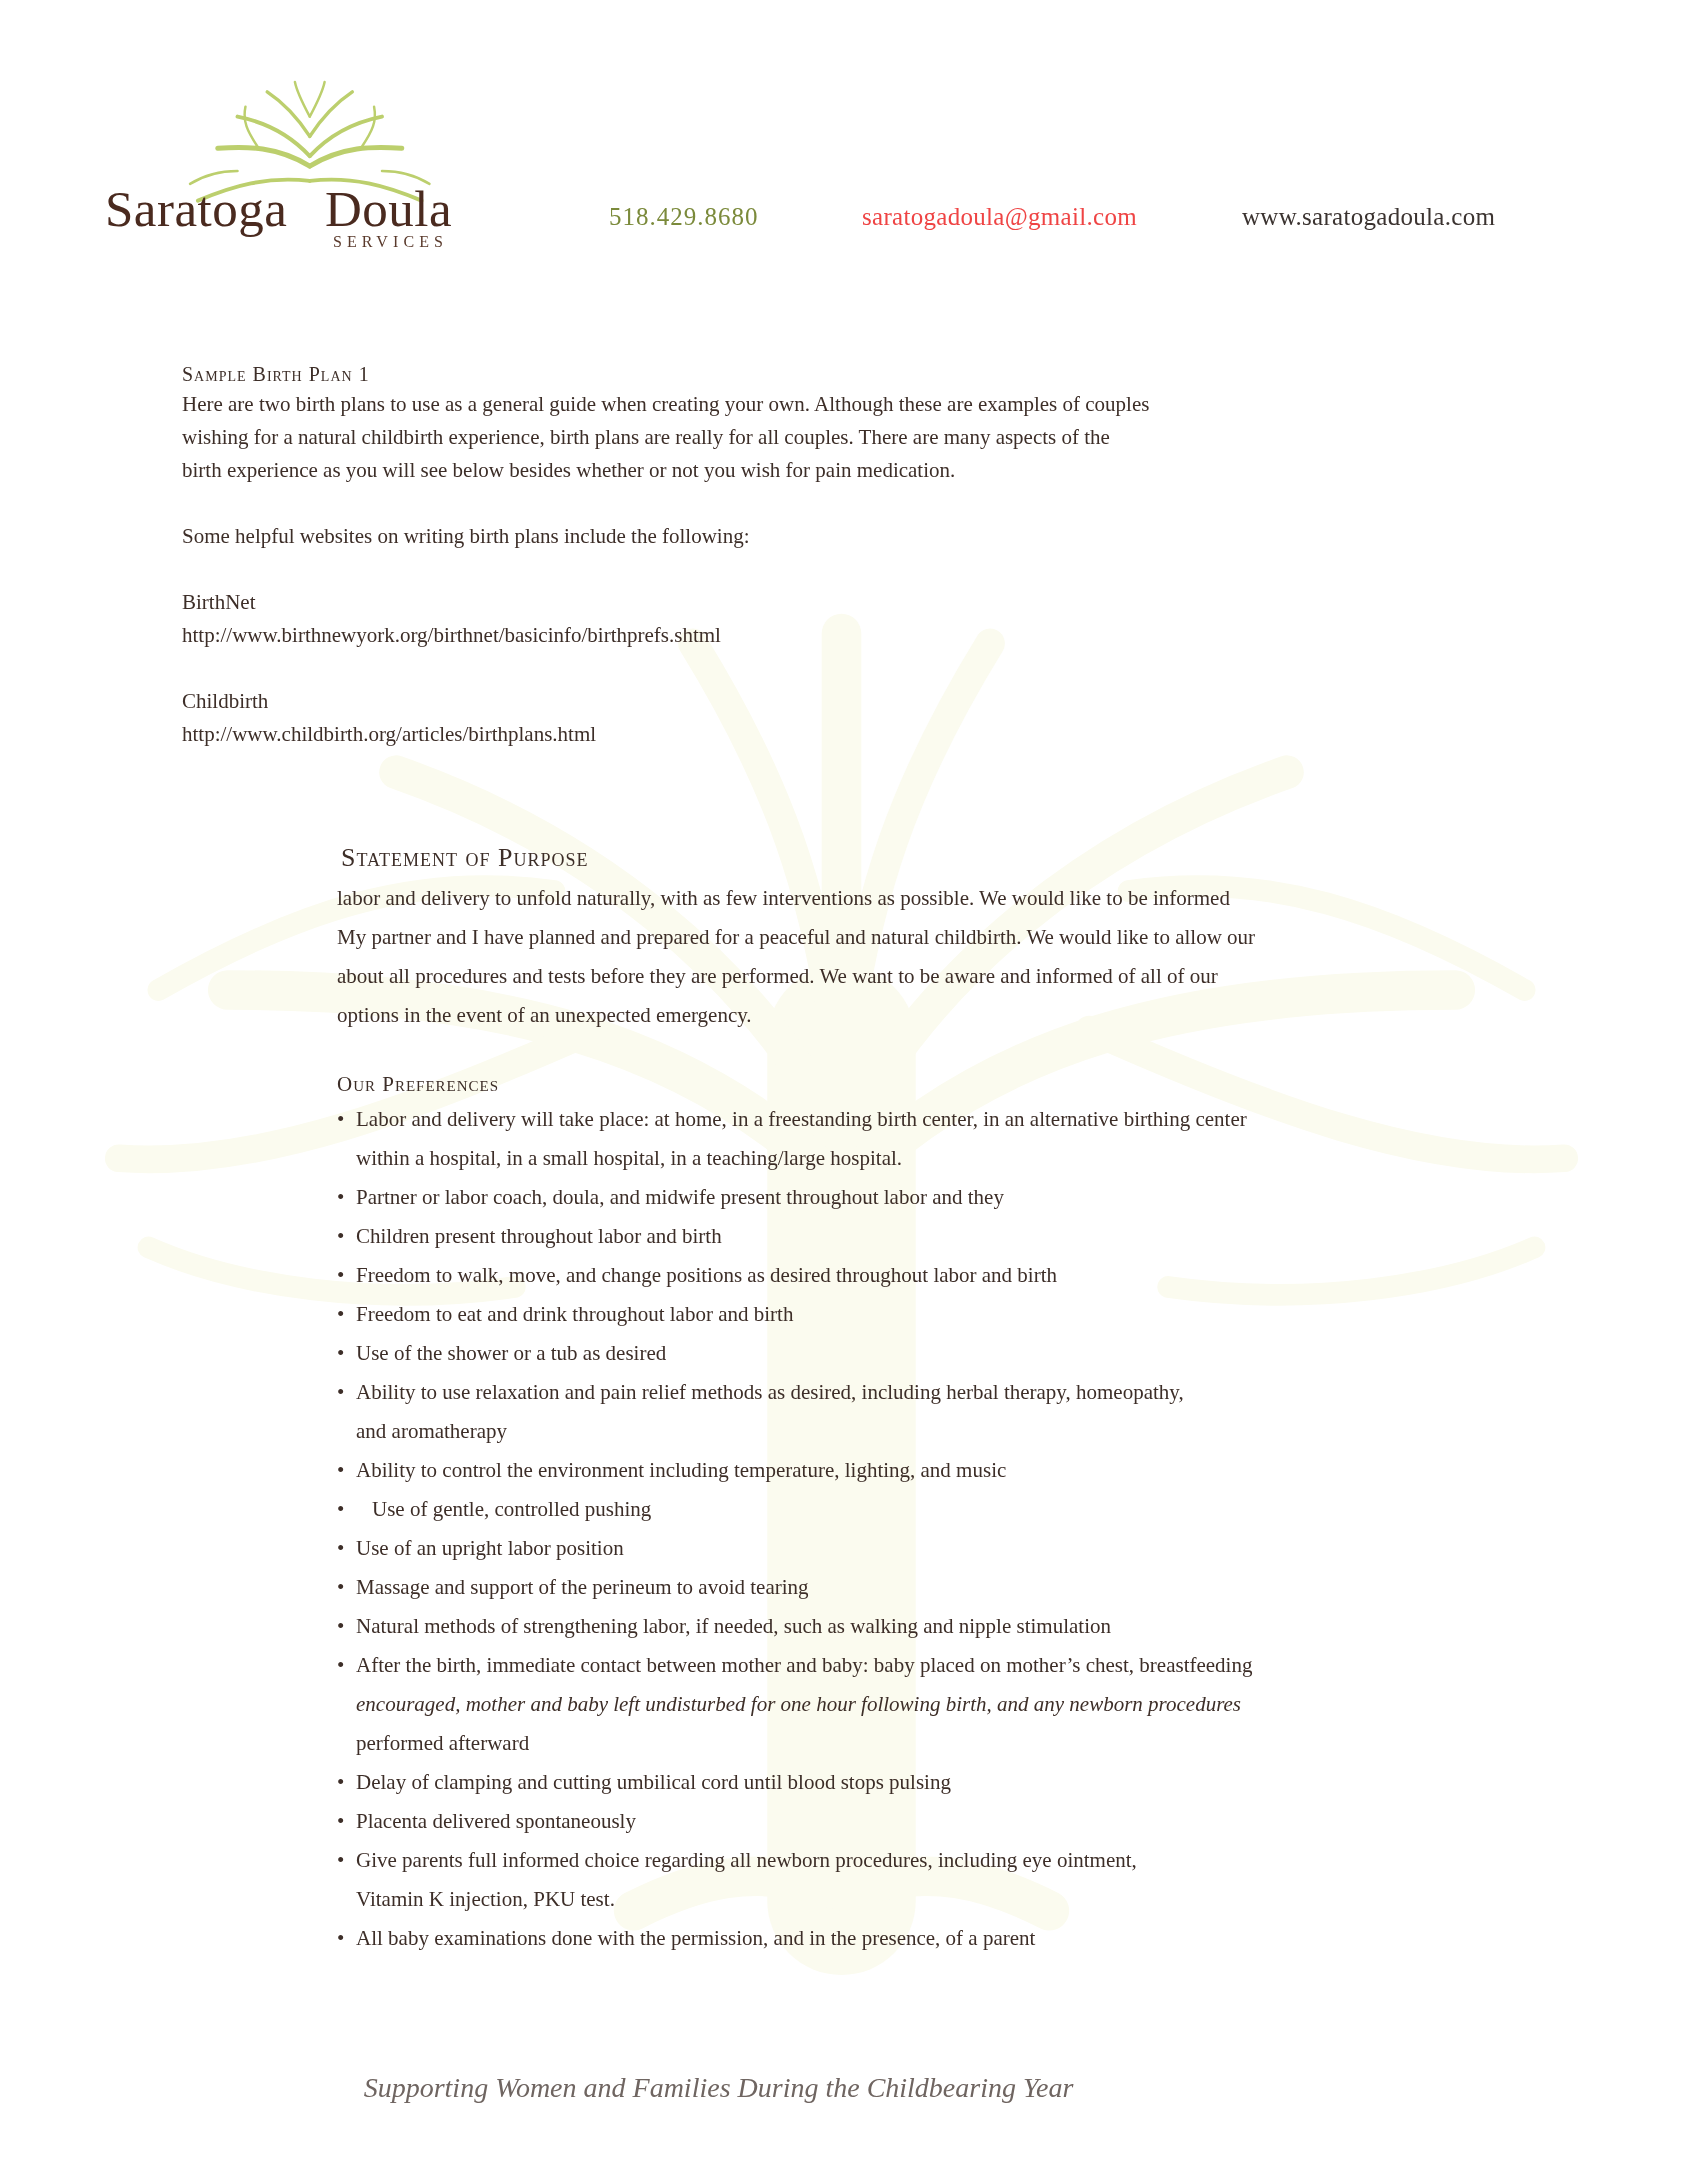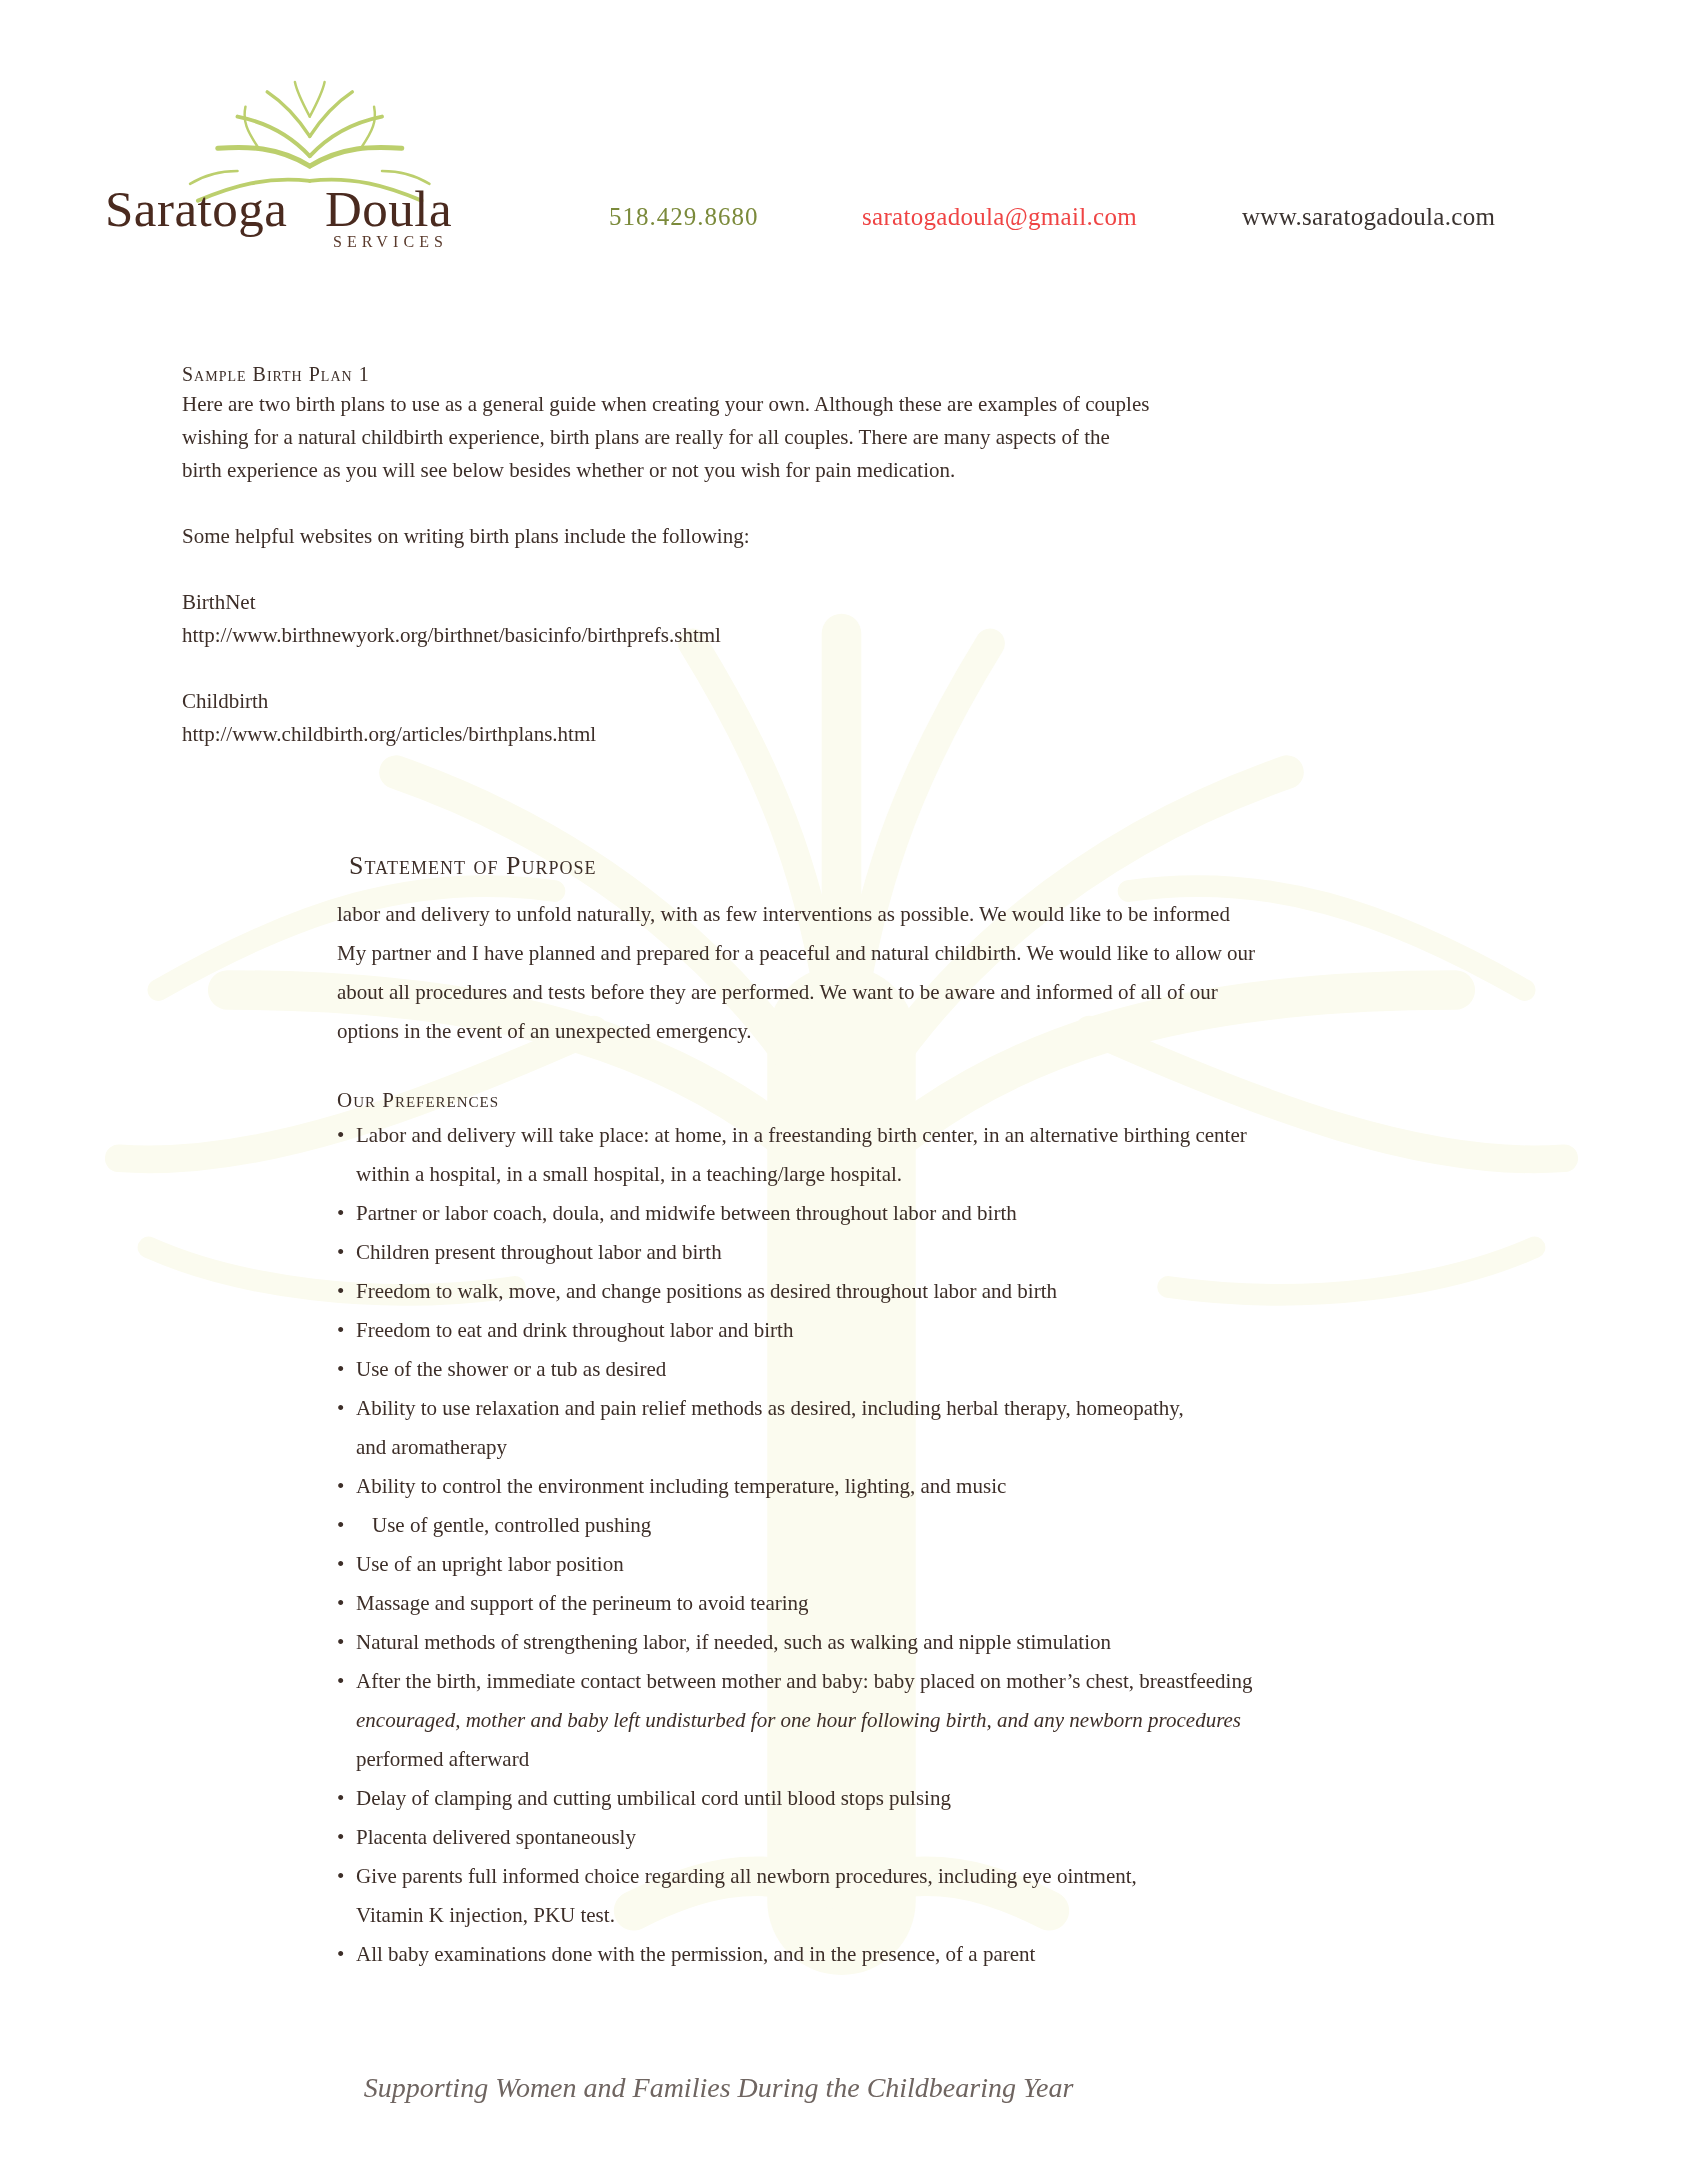--- a/index.html
+++ b/index.html
@@ -28,21 +28,21 @@
   
   .intro { position: absolute; left: 182px; top: 360px; width: 1247px; z-index: 2; font-size: 21px; line-height: 33px; }
   .smallcaps { font-variant: small-caps; letter-spacing: 1px; }
   .intro h1 { margin: 0; font-weight: normal; font-size: 20px; line-height: 28px; }
   .intro p { margin: 0; }
   .gap-33 { height: 33px; }
   .intro .link { color: #3d2e28; text-decoration: none; display: block; }
 
   
   .plan { position: absolute; left: 337px; top: 837px; width: 1208px; z-index: 2; font-size: 21px; line-height: 39px; }
-  .plan h2 { margin: 12px; font-weight: normal; font-size: 26px; line-height: 34px; }
+  .plan h2 { margin: 4px; font-weight: normal; font-size: 26px; line-height: 34px; }
   .plan h3 { margin: 0; font-weight: normal; font-size: 21px; line-height: 32px; }
   .plan p { margin: 0; }
   .plan .gap { height: 39px; }
   .pref-list { list-style: none; margin: 0; padding: 0; }
   .pref-list li { position: relative; padding-left: 19px; }
   .pref-list li .bullet { position: absolute; left: 0; top: 0; }
 
   
   .footer { position: absolute; left: 0; width: 1437px; top: 2071px; text-align: center; z-index: 2; font-style: italic; color: #6f6561; font-size: 28px; line-height: 34px; }
 </style>
@@ -137,21 +137,21 @@
   <div class="gap" style="height:33px"></div>
   <h3 class="smallcaps">Our Preferences</h3>
   <ul class="pref-list" id="pref-list">
       <li>
         <span class="bullet">•</span>
         <span style="display: block;">Labor and delivery will take place: at home, in a freestanding birth center, in an alternative birthing center</span>
         <span style="display: block;">within a hospital, in a small hospital, in a teaching/large hospital.</span>
       </li>
       <li>
         <span class="bullet">•</span>
-        <span style="display: block;">Partner or labor coach, doula, and midwife between throughout labor and birth</span>
+        <span style="display: block;">Partner or labor coach, doula, and midwife present throughout labor and they</span>
       </li>
       <li>
         <span class="bullet">•</span>
         <span style="display: block;">Children present throughout labor and birth</span>
       </li>
       <li>
         <span class="bullet">•</span>
         <span style="display: block;">Freedom to walk, move, and change positions as desired throughout labor and birth</span>
       </li>
       <li>

